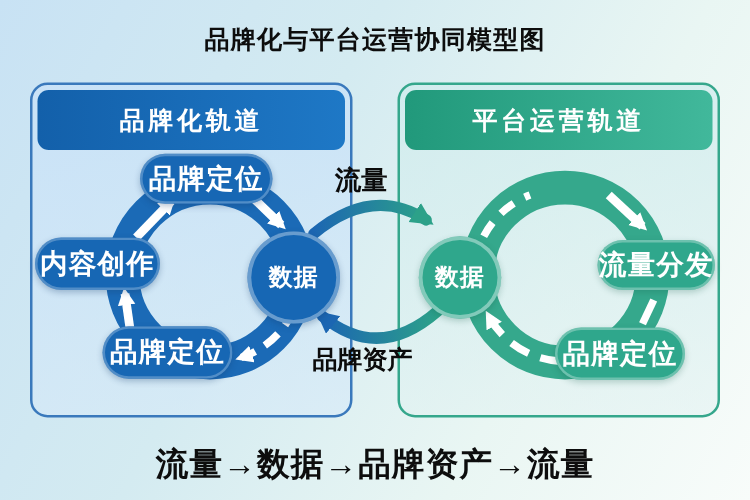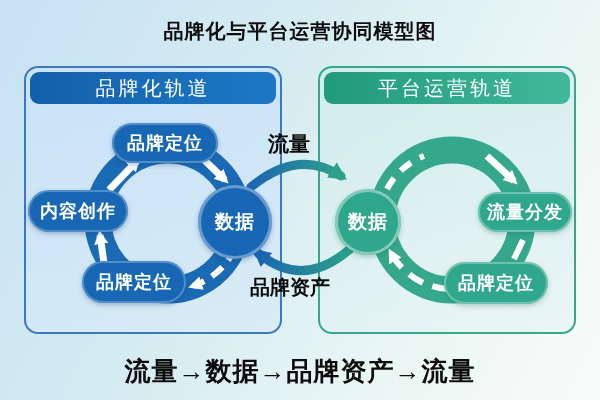--- a/index.html
+++ b/index.html
@@ -8,28 +8,28 @@
     background:linear-gradient(118deg,#c8e2f4 0%,#d4ebf1 38%,#e9f6f3 70%,#f8fcfa 100%);
     font-family:"Liberation Sans",sans-serif;color:#0d0d0d;
   }
   .title{position:absolute;top:18px;left:0;width:100%;text-align:center;
     font-size:20px;font-weight:bold;letter-spacing:1px;}
   .panel{position:absolute;top:66px;width:258px;height:268px;border-radius:14px;box-sizing:border-box;}
   .panel.left{left:24px;border:2px solid #3a79bc;
     background:linear-gradient(180deg,rgba(201,226,248,.8),rgba(214,233,249,.55));}
   .panel.right{left:318px;border:2px solid #35a78c;
     background:linear-gradient(180deg,rgba(208,236,237,.75),rgba(224,241,241,.5));text-align:right;}
-  .panel-header{position:absolute;top:4px;left:4px;right:4px;height:32px;border-radius:9px;
+  .panel-header{position:absolute;top:4px;left:4px;right:4px;height:48px;border-radius:9px;
     display:flex;align-items:center;justify-content:center;color:#fff;
-    font-size:20px;font-weight:normal;letter-spacing:3px;}
+    font-size:20px;font-weight:bold;letter-spacing:3px;}
   .panel.left .panel-header{background:linear-gradient(90deg,#1360aa,#1e78c6);}
   .panel.right .panel-header{background:linear-gradient(90deg,#21997b,#41b89b);}
   svg.arrows{position:absolute;left:0;top:0;width:600px;height:400px;pointer-events:none;}
   .node{position:absolute;display:flex;align-items:center;justify-content:center;
-    color:#fff;font-weight:bold;font-size:18px;letter-spacing:1px;box-sizing:border-box;}
+    color:#fff;font-weight:bold;font-size:22px;letter-spacing:1px;box-sizing:border-box;}
   .pill{border-radius:22px;}
   .circle{border-radius:50%;}
   .blue{background:#1767b4;box-shadow:inset 0 0 0 2px rgba(255,255,255,.25),0 2px 5px rgba(20,60,110,.3);}
   .teal{background:#2fa78c;box-shadow:inset 0 0 0 2px rgba(255,255,255,.3),0 2px 5px rgba(20,90,70,.25);}
   #node-brand-pos{left:112px;top:123px;width:106px;height:40px;}
   #node-content-create{left:28px;top:190px;width:100px;height:42px;}
   #node-user-reach{left:82px;top:261px;width:104px;height:42px;}
   #node-data-left{left:198px;top:185px;width:74px;height:74px;font-size:19px;
     box-shadow:inset 0 0 0 3px rgba(255,255,255,.35),0 2px 5px rgba(20,60,110,.3);}
   #node-platform-rules{left:404px;top:123px;width:104px;height:40px;}

